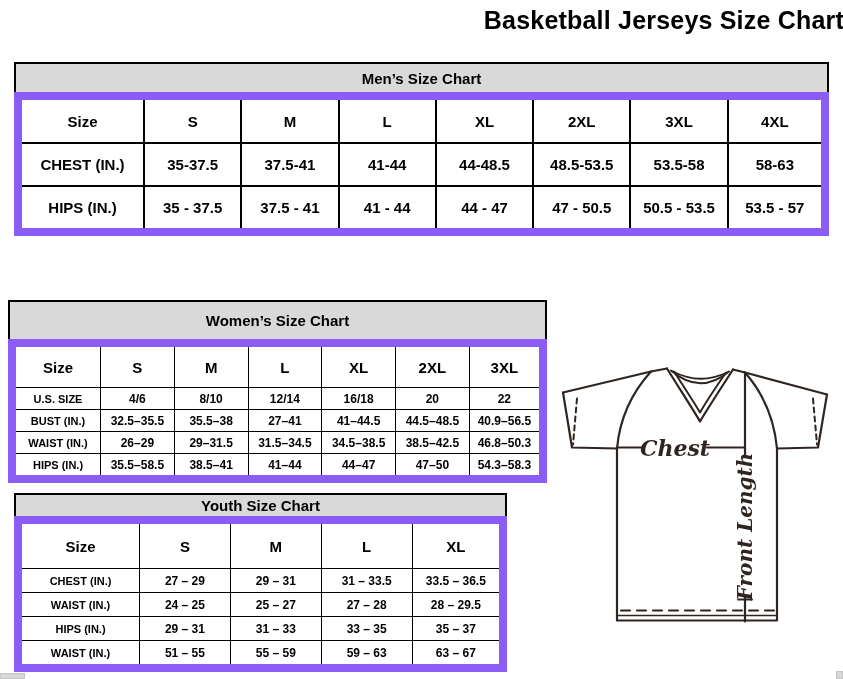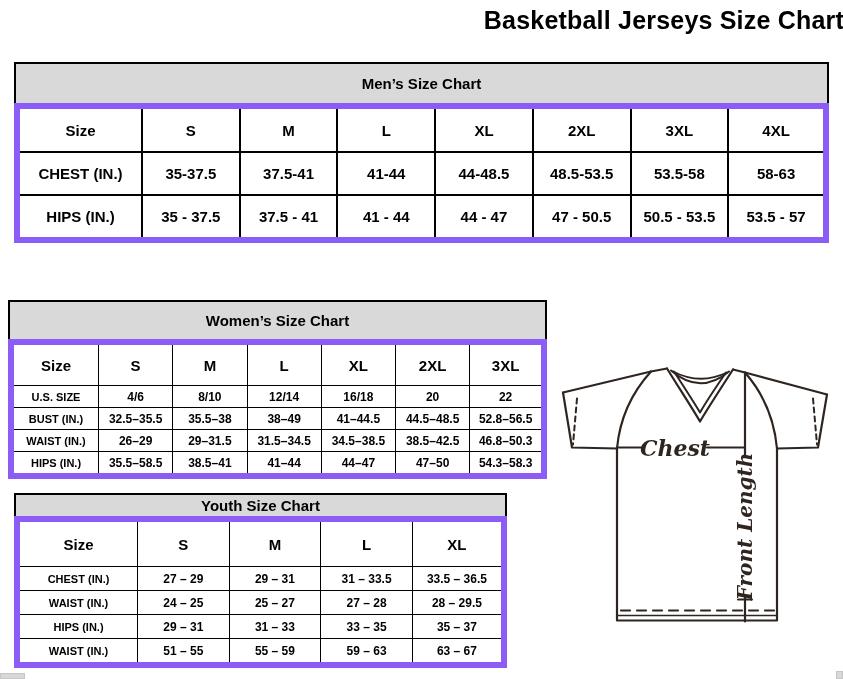--- a/index.html
+++ b/index.html
@@ -12,29 +12,29 @@
     font-size:25px;font-weight:bold;margin:1px;letter-spacing:.2px;
   }
   .chart{position:absolute;box-sizing:border-box}
   .chart .bar{
     background:#d9d9d9;border:2px solid #000;border-bottom:none;
     display:flex;align-items:center;justify-content:center;
     font-weight:bold;font-size:15px;box-sizing:border-box;
   }
   .chart table{
     border-collapse:collapse;table-layout:fixed;width:100%;
-    border:6px solid #8b5cf6;
+    border:8px solid #8b5cf6;
   }
   th,td{
     border:1px solid #000;text-align:center;vertical-align:middle;
     font-weight:bold;padding:0;overflow:hidden;white-space:nowrap;
   }
   
   .mens{left:14px;top:62px;width:815px}
-  .mens .bar{height:41px}
+  .mens .bar{height:30px}
   .mens th,.mens td{border-width:2px;font-size:15px}
   .mens thead th{height:42px}
   .mens tbody th,.mens tbody td{height:41px}
   .mens .label-col{width:121px}
   
   .womens{left:8px;top:300px;width:539px}
   .womens .bar{height:39px}
   .womens thead th{height:40px;font-size:15px}
   .womens tbody td{height:21px;font-size:12px}
   .womens tbody th{height:21px;font-size:11px}
@@ -124,24 +124,24 @@
           <td>8/10</td>
           <td>12/14</td>
           <td>16/18</td>
           <td>20</td>
           <td>22</td>
         </tr>
         <tr>
           <th class="label-col">BUST (IN.)</th>
           <td>32.5–35.5</td>
           <td>35.5–38</td>
-          <td>38–49</td>
+          <td>27–41</td>
           <td>41–44.5</td>
           <td>44.5–48.5</td>
-          <td>52.8–56.5</td>
+          <td>40.9–56.5</td>
         </tr>
         <tr>
           <th class="label-col">WAIST (IN.)</th>
           <td>26–29</td>
           <td>29–31.5</td>
           <td>31.5–34.5</td>
           <td>34.5–38.5</td>
           <td>38.5–42.5</td>
           <td>46.8–50.3</td>
         </tr>

